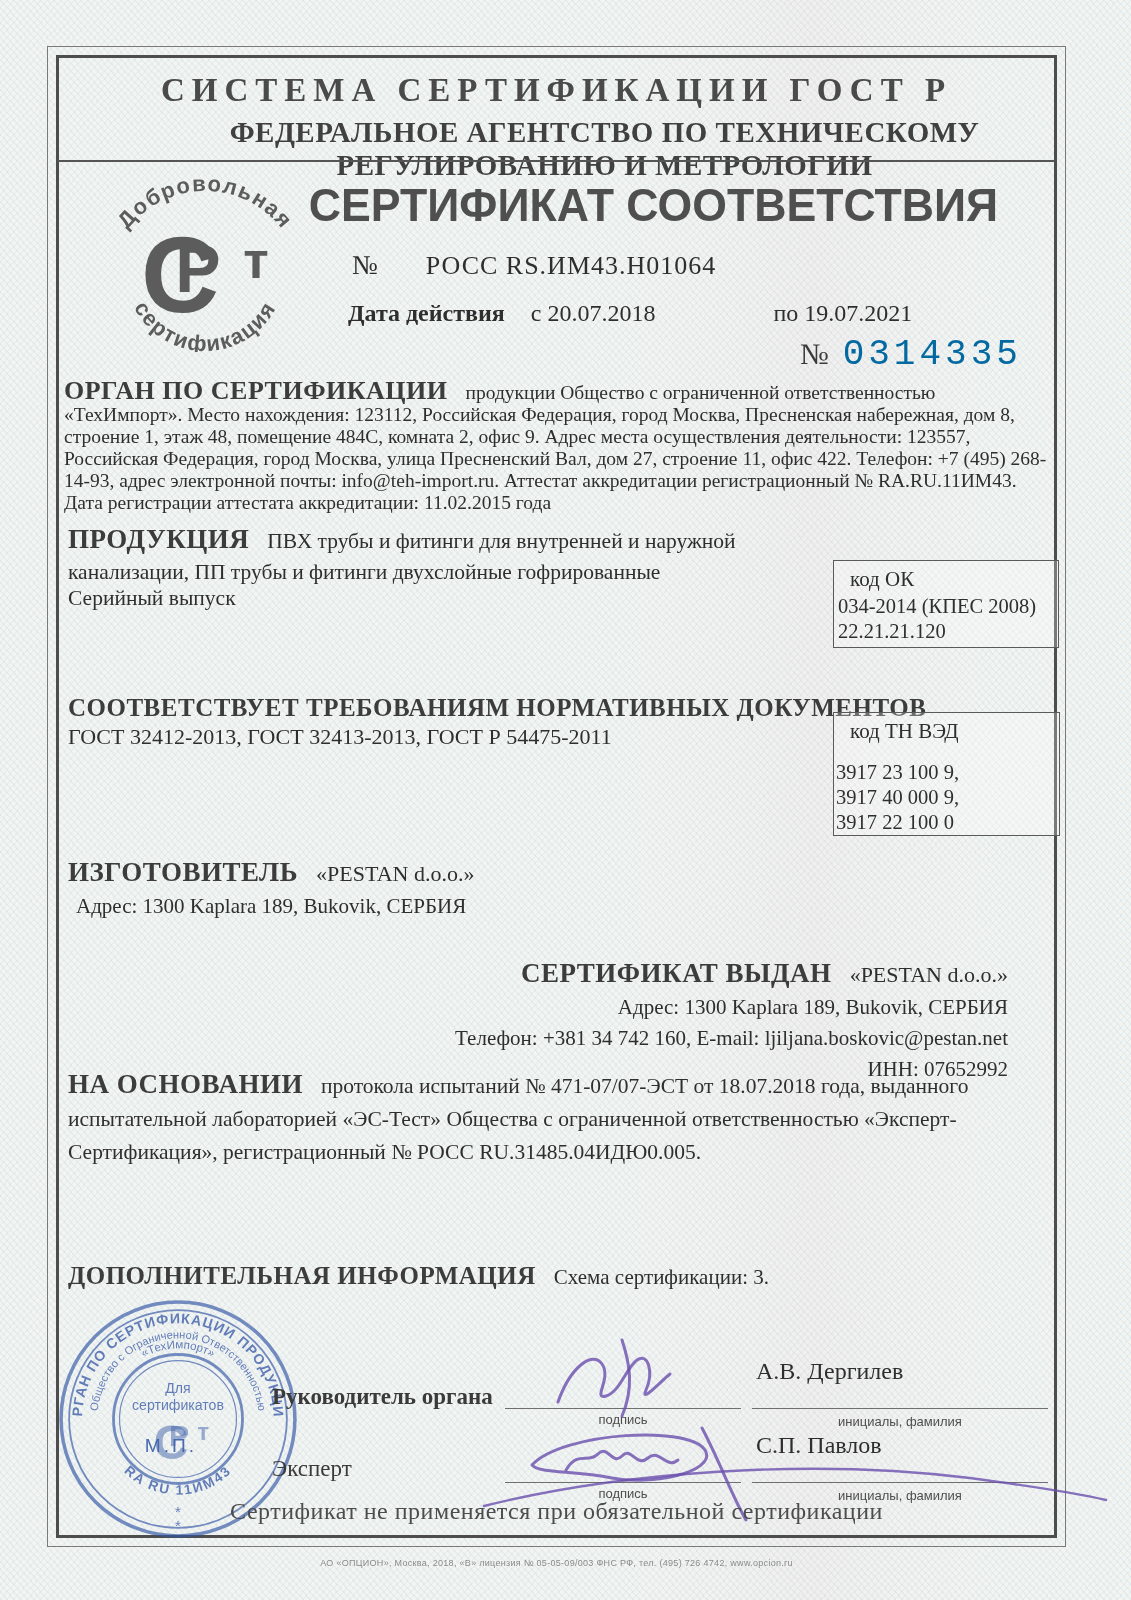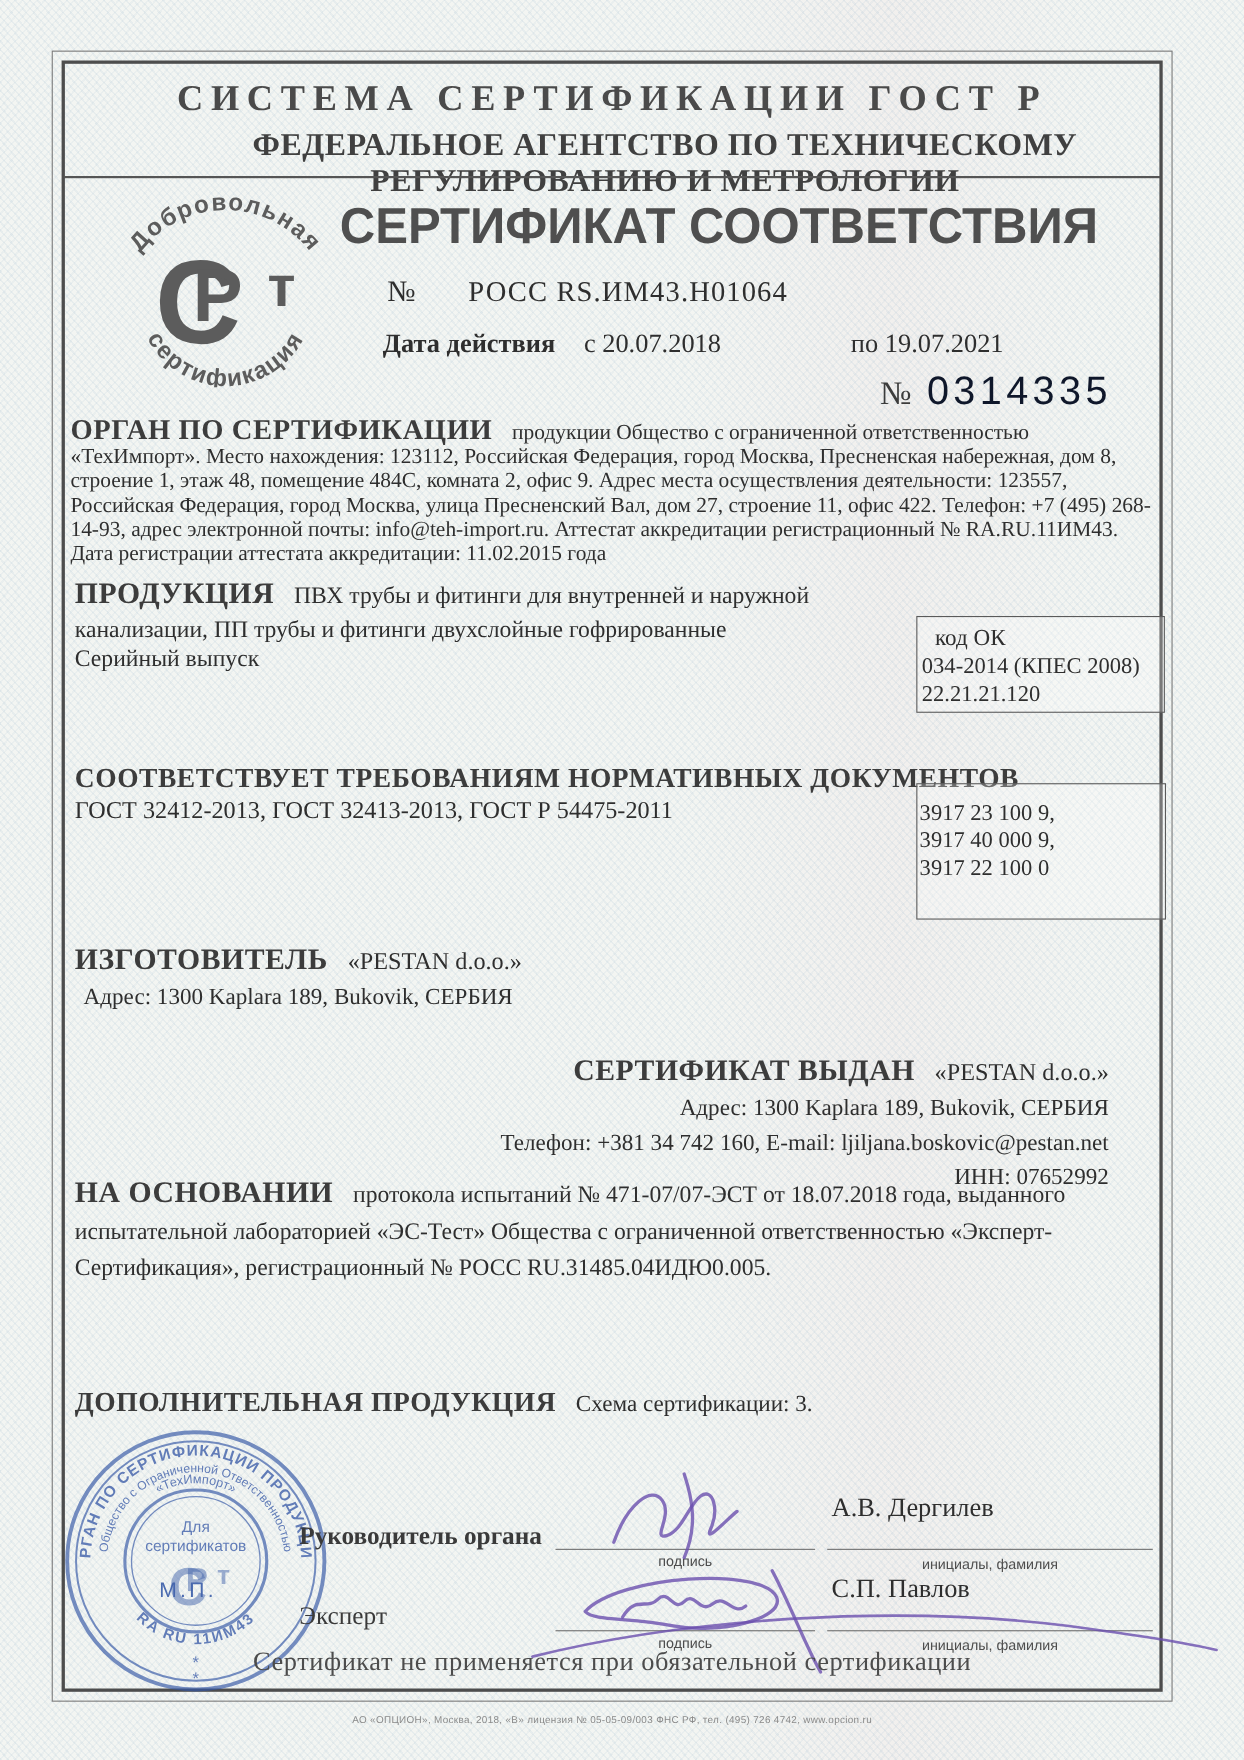--- a/index.html
+++ b/index.html
@@ -37,22 +37,22 @@
     font-weight:bold; font-size:46px; color:#4f4f4f; letter-spacing:0px;
     transform:scaleX(0.97); transform-origin:center; white-space:nowrap; }
   .reg-row{ left:352px; top:250px; font-size:26px; white-space:nowrap; }
   .reg-row .no-sign{ font-size:27px; margin-right:48px; }
   .reg-row .reg-num{ letter-spacing:1px; }
   .validity-row{ left:348px; top:300px; font-size:24px; white-space:nowrap; }
   .validity-row .v-label{ font-weight:bold; margin-right:26px; }
   .validity-row .v-from{ margin-right:118px; }
   .blank-row{ left:800px; top:334px; white-space:nowrap; }
   .blank-row .no-sign{ font-size:30px; color:#3c3c3c; margin-right:14px; }
-  .blank-row .blank-num{ font-family:Liberation Sans, sans-serif;
-    font-size:36px; letter-spacing:4px; color:#0f172a; }
+  .blank-row .blank-num{ font-family:Liberation Mono, monospace;
+    font-size:36px; letter-spacing:4px; color:#0369a1; }
 
   
   .sec-label{ font-weight:bold; font-size:27px; color:#3c3c3c; letter-spacing:0.5px; }
   .inline-label{ margin-right:18px; }
   .sec-organ{ left:64px; top:380px; width:992px; font-size:19.5px; line-height:22px; text-align:left; }
   .sec-organ .sec-label{ font-size:26px; }
   .sec-product{ left:68px; top:524px; width:712px; font-size:21.5px; line-height:31px; }
   .sec-serial{ left:68px; top:586px; font-size:21.5px; }
   .code-box{ border:1.5px solid #5a5a5a; background:rgba(255,255,255,0.25); }
   .box-ok{ left:833px; top:560px; width:226px; height:88px; }
@@ -148,20 +148,21 @@
   <div class="code-line">034-2014 (КПЕС 2008)</div>
   <div class="code-line">22.21.21.120</div>
 </div>
 
 <div class="abs sec-conform">
   <span class="sec-label">СООТВЕТСТВУЕТ ТРЕБОВАНИЯМ НОРМАТИВНЫХ ДОКУМЕНТОВ</span>
   <div class="gosts">ГОСТ 32412-2013, ГОСТ 32413-2013, ГОСТ Р 54475-2011</div>
 </div>
 
 <div class="abs code-box box-tnved">
+  <div class="code-label">код ТН ВЭД</div>
   <div class="code-gap"></div>
   <div class="code-line">3917 23 100 9,</div>
   <div class="code-line">3917 40 000 9,</div>
   <div class="code-line">3917 22 100 0</div>
 </div>
 
 <div class="abs sec-maker">
   <span class="sec-label inline-label">ИЗГОТОВИТЕЛЬ</span><span>«PESTAN d.o.o.»</span>
   <div class="sub-line">Адрес: 1300 Kaplara 189, Bukovik, СЕРБИЯ</div>
 </div>
@@ -171,21 +172,21 @@
   <div class="sub-line">Адрес: 1300 Kaplara 189, Bukovik, СЕРБИЯ</div>
   <div class="sub-line">Телефон: +381 34 742 160, E-mail: ljiljana.boskovic@pestan.net</div>
   <div class="sub-line">ИНН: 07652992</div>
 </div>
 
 <div class="abs sec-basis">
   <span class="sec-label inline-label">НА ОСНОВАНИИ</span><span>протокола испытаний № 471-07/07-ЭСТ от 18.07.2018 года, выданного испытательной лабораторией «ЭС-Тест» Общества с ограниченной ответственностью «Эксперт-Сертификация», регистрационный № РОСС RU.31485.04ИДЮ0.005.</span>
 </div>
 
 <div class="abs sec-extra">
-  <span class="sec-label inline-label">ДОПОЛНИТЕЛЬНАЯ ПРОДУКЦИЯ</span><span>Схема сертификации: 3.</span>
+  <span class="sec-label inline-label">ДОПОЛНИТЕЛЬНАЯ ИНФОРМАЦИЯ</span><span>Схема сертификации: 3.</span>
 </div>
 
 <svg class="abs stamp" viewBox="0 0 250 250">
   <g fill="none" stroke="#3457a6" stroke-opacity="0.72">
     <circle cx="125" cy="125" r="116" stroke-width="3.5"></circle>
     <circle cx="125" cy="125" r="108" stroke-width="1.8"></circle>
     <circle cx="125" cy="125" r="64" stroke-width="2.8"></circle>
     <circle cx="125" cy="125" r="58" stroke-width="1.2"></circle>
   </g>
   <defs>

